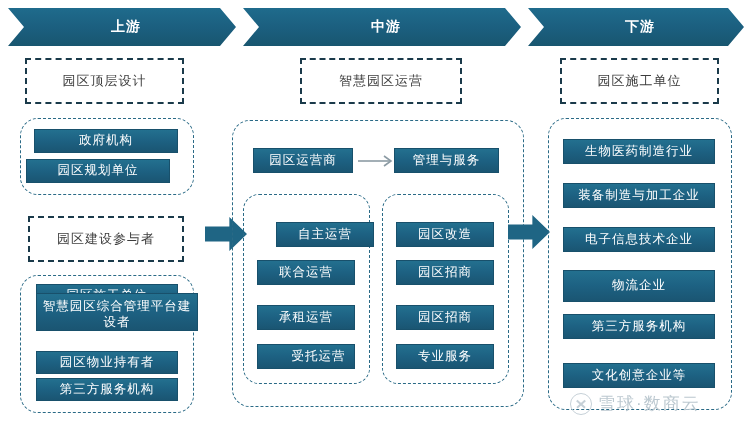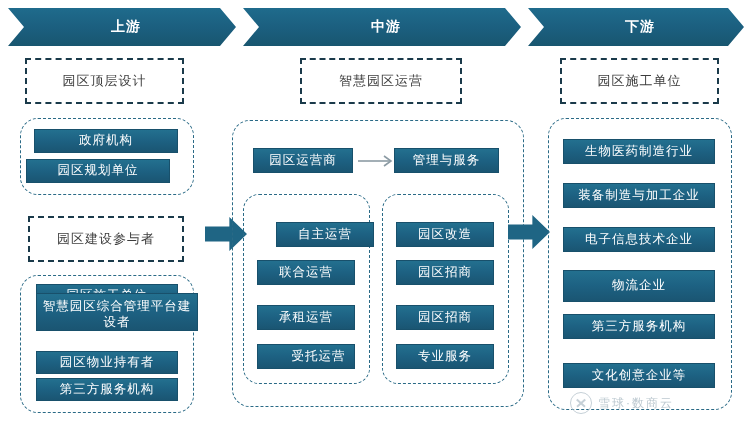--- a/index.html
+++ b/index.html
@@ -70,21 +70,21 @@
   }
 
   
   .thin-arrow{position:absolute;}
 
   
   .watermark{
     position:absolute;
     display:flex;align-items:center;gap:6px;
     color:#b9c6ce;
-    font-size:12px;
+    font-size:17px;
     letter-spacing:2px;
     opacity:.95;
     pointer-events:none;
   }
   .wm-logo{
     width:20px;height:20px;border-radius:50%;
     border:1.6px solid #c3ced5;
     position:relative;flex:none;
   }
   .wm-logo::before,.wm-logo::after{

